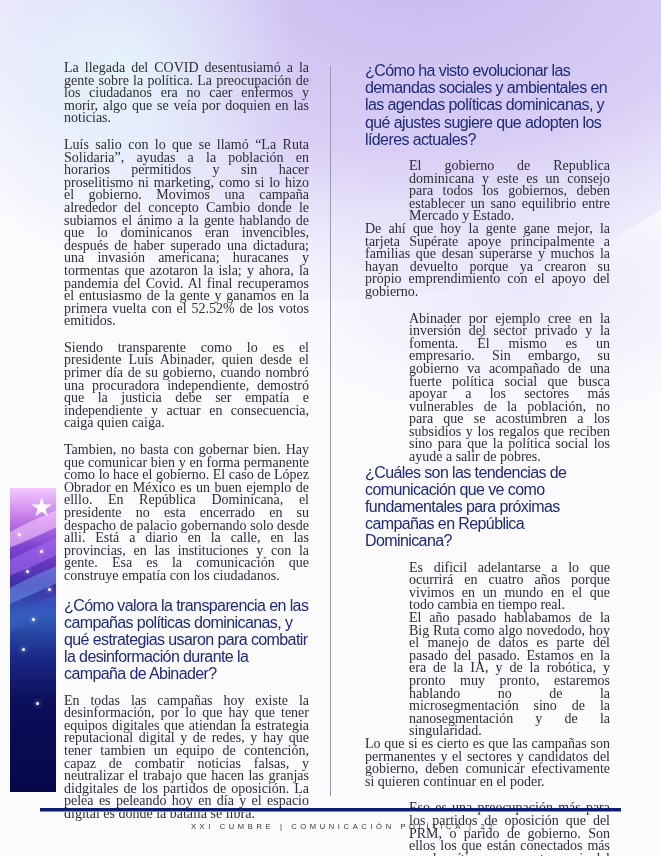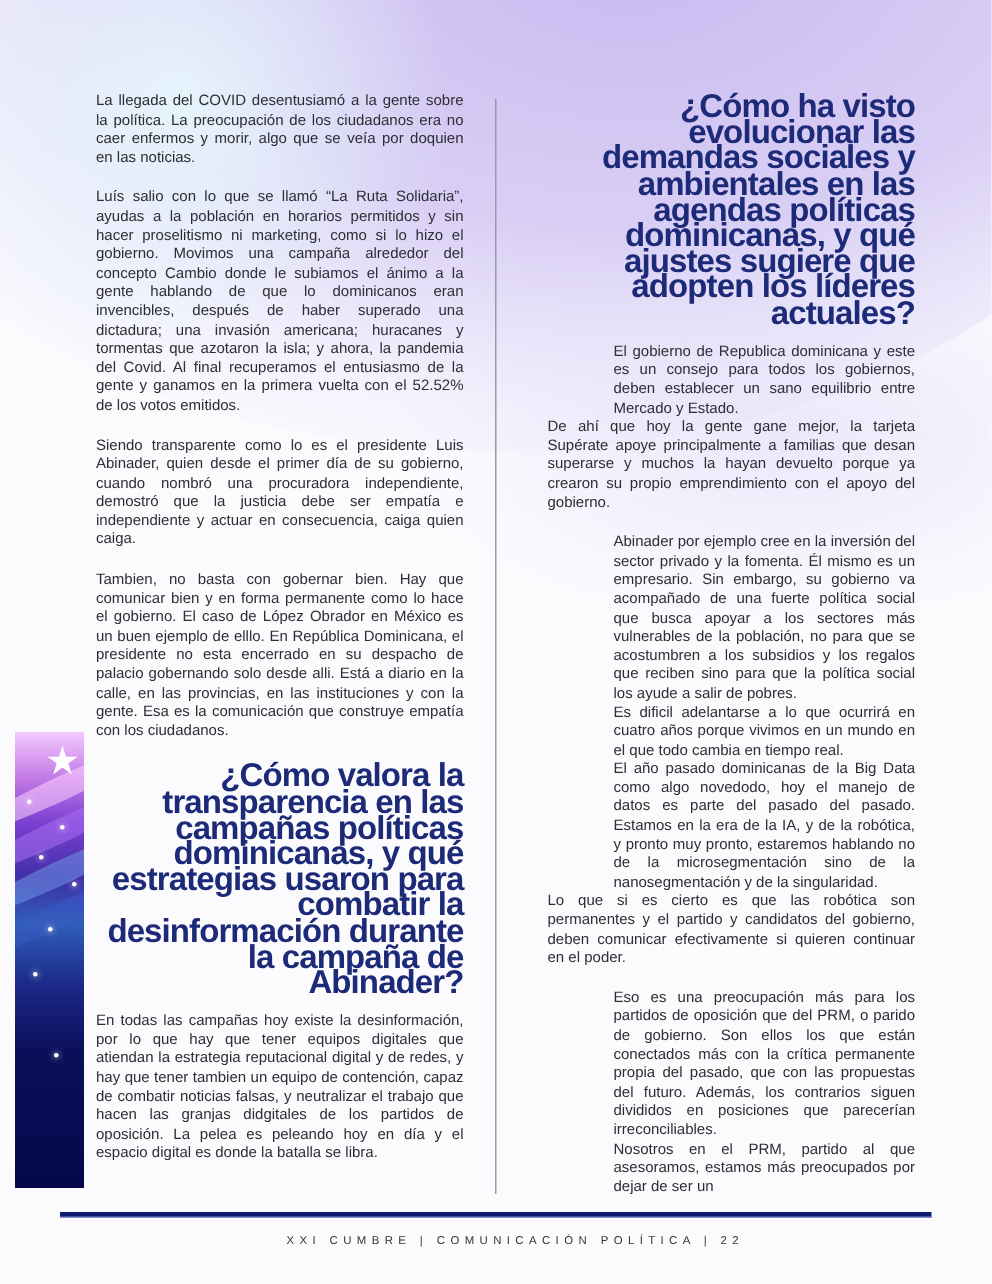--- a/index.html
+++ b/index.html
@@ -10,23 +10,23 @@
   .bg .b3{position:absolute;left:260px;top:160px;width:520px;height:260px;border-radius:50%;background:radial-gradient(ellipse,rgba(225,225,250,0.7) 0%,rgba(255,255,255,0) 70%);}
   .ribbon{position:absolute;left:10px;top:488px;width:46px;height:304px;z-index:1;overflow:hidden;
     background:linear-gradient(180deg,#f4c9ff 0%,#c47ae6 10%,#7a3fd1 20%,#3f2ea8 32%,#2f5fb8 42%,#1d2a8a 55%,#0b0f5a 70%,#05084a 100%);}
   .ribbon .stripe{position:absolute;left:-40px;width:140px;height:16px;border-radius:50%;transform:rotate(-25deg);}
   .ribbon .star{position:absolute;left:20px;top:6px;color:#fff;font-size:26px;line-height:1;}
   .ribbon .dot{position:absolute;width:3px;height:3px;border-radius:50%;background:#fff;box-shadow:0 0 4px #fff;}
   .col{position:absolute;z-index:2;}
   .colL{left:64px;top:62px;width:245px;}
   .colR{left:365px;top:62px;width:245px;}
   .divider{position:absolute;left:330px;top:66px;width:1px;height:730px;background:#9a9aa6;z-index:2;}
-  p.body{margin:0 0 14px 0;font-size:10px;line-height:12.6px;color:#2d2d33;text-align:justify;}
+  p.body{margin:0 0 14px 0;font-size:14px;line-height:12.6px;color:#2d2d33;text-align:justify;font-family:Liberation Serif, serif;}
   p.body.tight{margin-bottom:0;margin-left:44px;}
-  h2.q{margin:0 0 12px 0;font-size:22px;line-height:17.2px;font-weight:bold;color:#1d2a78;letter-spacing:-0.6px;text-align:right;}
+  h2.q{margin:0 0 12px 0;font-size:16px;line-height:17.2px;font-weight:normal;color:#1d2a78;letter-spacing:-0.6px;}
   .footer-rule{position:absolute;left:40px;top:808px;width:581px;height:3px;background:#0c1c6e;z-index:2;border-bottom:1px solid #7f8ec8;}
   .footer-text{position:absolute;left:0;top:822px;width:661px;text-align:center;font-size:7.6px;letter-spacing:3.6px;color:#333;z-index:2;margin-left:13px;}
 </style>
 </head>
 <body>
 
 <div class="bg">
   <div class="b1"></div>
   <div class="b2"></div>
   <div class="b3"></div>
@@ -56,21 +56,22 @@
   <p class="body">En todas las campañas hoy existe la desinformación, por lo que hay que tener equipos digitales que atiendan la estrategia reputacional digital y de redes, y hay que tener tambien un equipo de contención, capaz de combatir noticias falsas, y neutralizar el trabajo que hacen las granjas didgitales de los partidos de oposición. La pelea es peleando hoy en día y el espacio digital es donde la batalla se libra.</p>
 </div>
 
 <div class="divider"></div>
 
 <div class="col colR">
   <h2 class="q">¿Cómo ha visto evolucionar las demandas sociales y ambientales en las agendas políticas dominicanas, y qué ajustes sugiere que adopten los líderes actuales?</h2>
   <p class="body tight">El gobierno de Republica dominicana y este es un consejo para todos los gobiernos, deben establecer un sano equilibrio entre Mercado y Estado.</p>
   <p class="body">De ahí que hoy la gente gane mejor, la tarjeta Supérate apoye principalmente a familias que desan superarse y muchos la hayan devuelto porque ya crearon su propio emprendimiento con el apoyo del gobierno.</p>
   <p class="body tight">Abinader por ejemplo cree en la inversión del sector privado y la fomenta. Él mismo es un empresario. Sin embargo, su gobierno va acompañado de una fuerte política social que busca apoyar a los sectores más vulnerables de la población, no para que se acostumbren a los subsidios y los regalos que reciben sino para que la política social los ayude a salir de pobres.</p>
+  <h2 class="q">¿Cuáles son las tendencias de comunicación que ve como fundamentales para próximas campañas en República Dominicana?</h2>
   <p class="body tight">Es dificil adelantarse a lo que ocurrirá en cuatro años porque vivimos en un mundo en el que todo cambia en tiempo real.</p>
-  <p class="body tight">El año pasado dominicanas de la Big Data como algo novedodo, hoy el manejo de datos es parte del pasado del pasado. Estamos en la era de la IA, y de la robótica, y pronto muy pronto, estaremos hablando no de la microsegmentación sino de la nanosegmentación y de la singularidad.</p>
-  <p class="body">Lo que si es cierto es que las robótica son permanentes y el partido y candidatos del gobierno, deben comunicar efectivamente si quieren continuar en el poder.</p>
+  <p class="body tight">El año pasado hablabamos de la Big Ruta como algo novedodo, hoy el manejo de datos es parte del pasado del pasado. Estamos en la era de la IA, y de la robótica, y pronto muy pronto, estaremos hablando no de la microsegmentación sino de la nanosegmentación y de la singularidad.</p>
+  <p class="body">Lo que si es cierto es que las campañas son permanentes y el sectores y candidatos del gobierno, deben comunicar efectivamente si quieren continuar en el poder.</p>
   <p class="body tight">Eso es una preocupación más para los partidos de oposición que del PRM, o parido de gobierno. Son ellos los que están conectados más con la crítica permanente propia del pasado, que con las propuestas del futuro. Además, los contrarios siguen divididos en posiciones que parecerían irreconciliables.</p>
   <p class="body tight">Nosotros en el PRM, partido al que asesoramos, estamos más preocupados por dejar de ser un</p>
 </div>
 
 <div class="footer-rule"></div>
 <div class="footer-text">XXI CUMBRE | COMUNICACIÓN POLÍTICA | 22</div>
 
 </body></html>

